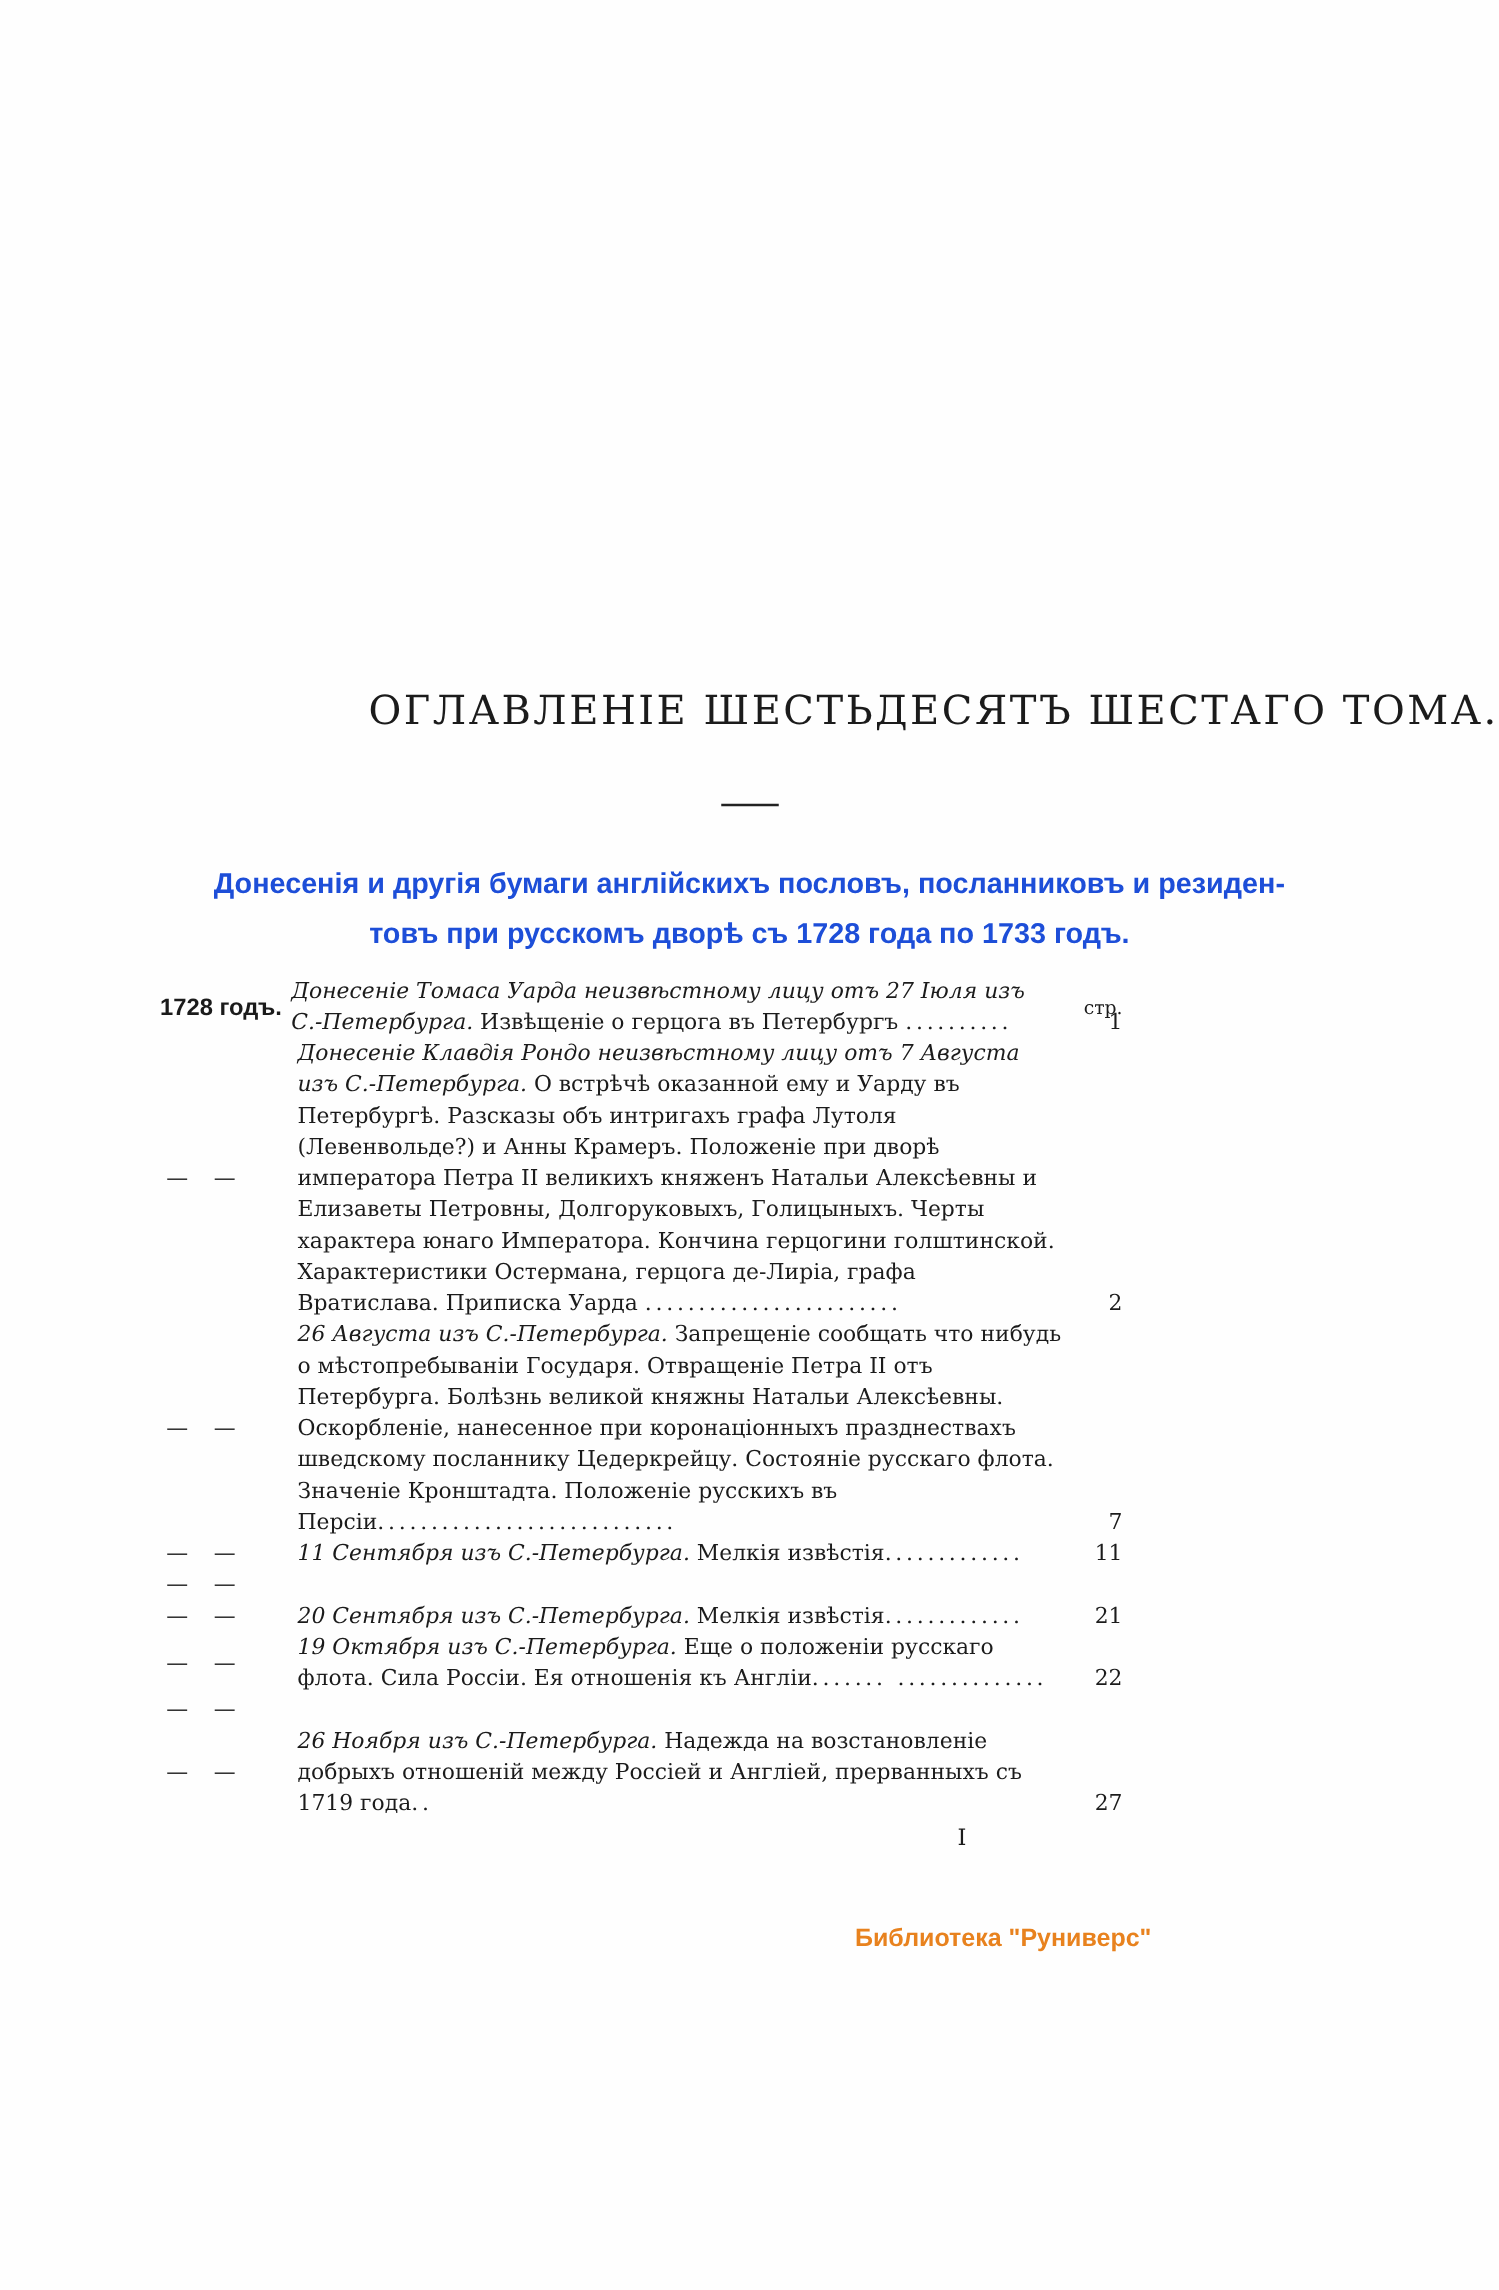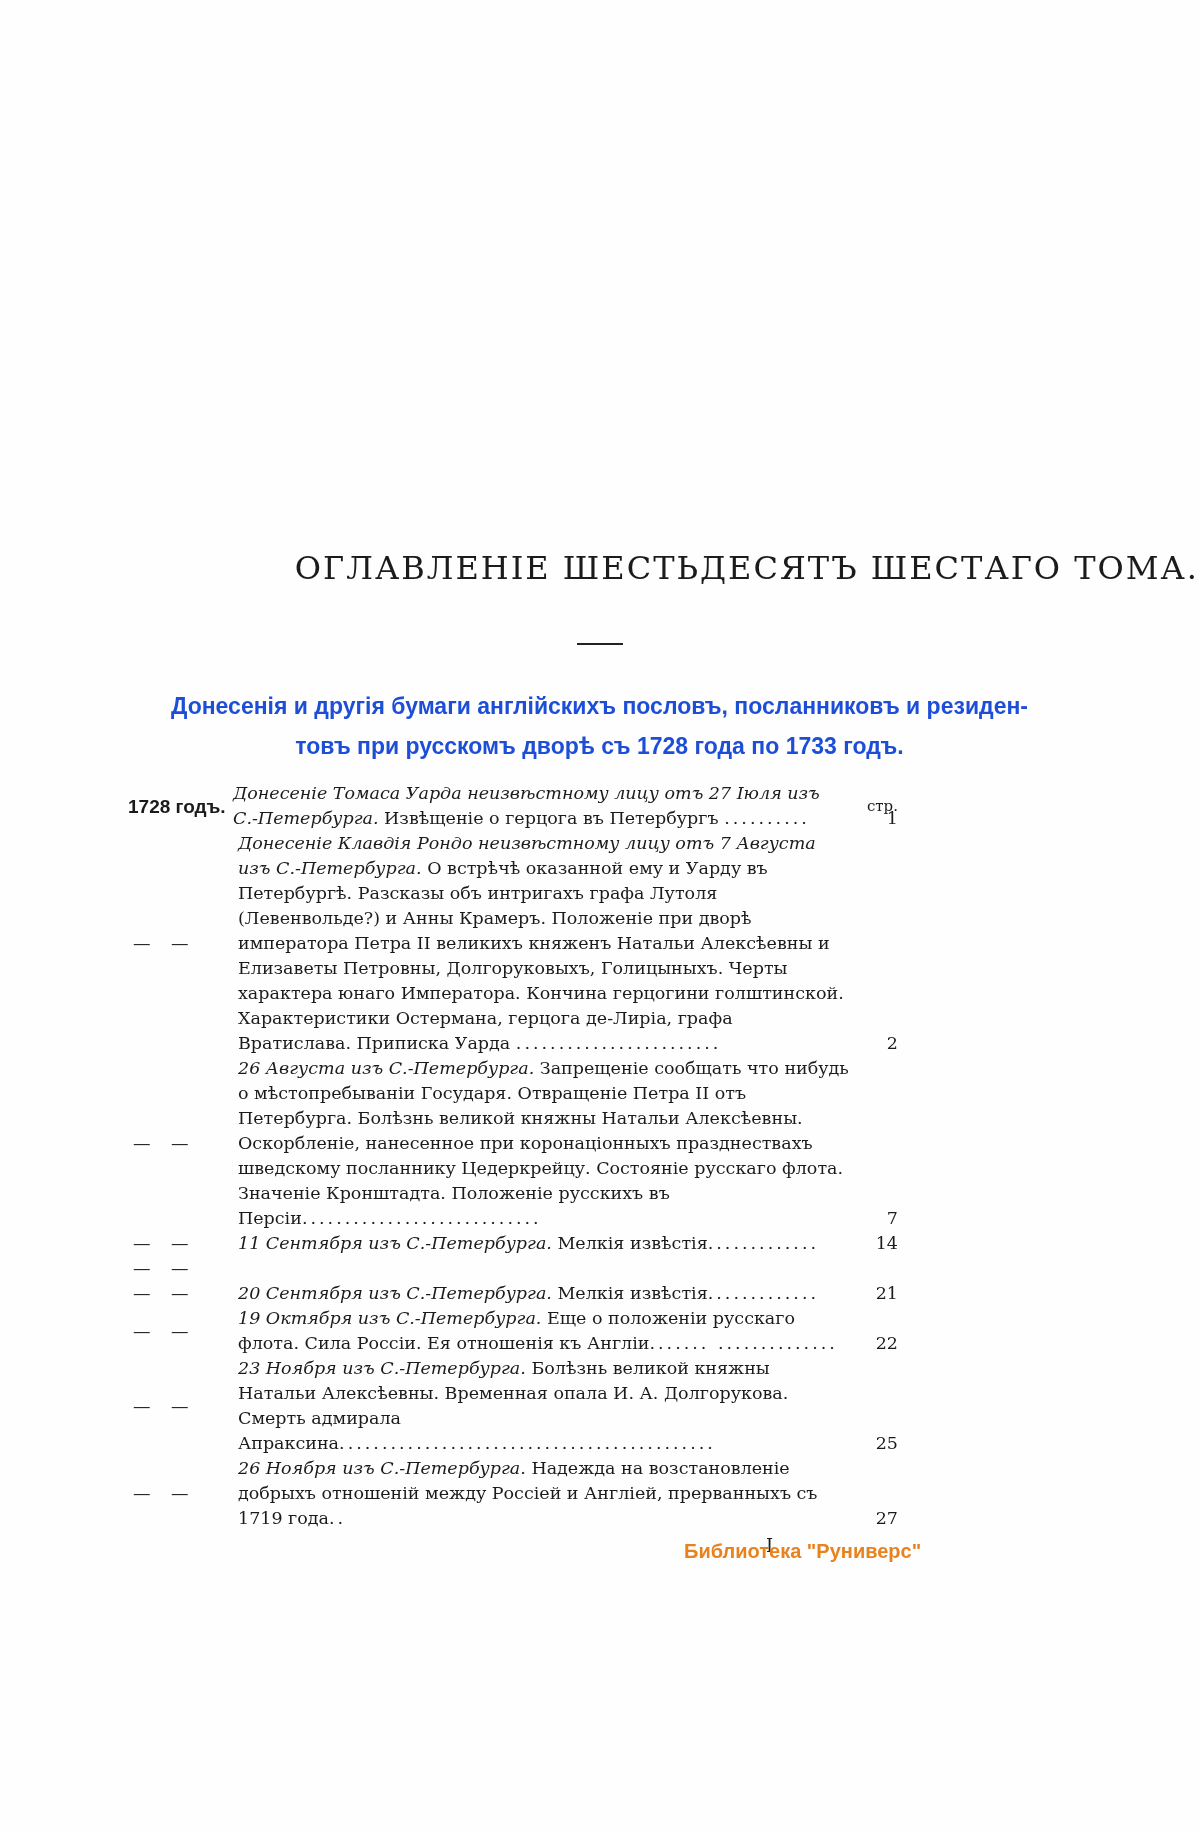--- a/index.html
+++ b/index.html
@@ -142,36 +142,35 @@
         <div class="toc-entry">
           <div class="entry-margin dashes">— —</div>
           <div class="entry-body"><span class="seg-italic">Донесеніе Клавдія Рондо неизвѣстному лицу отъ 7 Августа изъ С.-Петербурга.</span><span class="seg-normal"> О встрѣчѣ оказанной ему и Уарду въ Петербургѣ. Разсказы объ интригахъ графа Лутоля (Левенвольде?) и Анны Крамеръ. Положеніе при дворѣ императора Петра II великихъ княженъ Натальи Алексѣевны и Елизаветы Петровны, Долгоруковыхъ, Голицыныхъ. Черты характера юнаго Императора. Кончина герцогини голштинской. Характеристики Остермана, герцога де-Лиріа, графа Вратислава. Приписка Уарда </span><span class="dots">........................</span><span class="page-num">2</span></div>
         </div>
         <div class="toc-entry">
           <div class="entry-margin dashes">— —</div>
           <div class="entry-body"><span class="seg-italic">26 Августа изъ С.-Петербурга.</span><span class="seg-normal"> Запрещеніе сообщать что нибудь о мѣстопребываніи Государя. Отвращеніе Петра II отъ Петербурга. Болѣзнь великой княжны Натальи Алексѣевны. Оскорбленіе, нанесенное при коронаціонныхъ празднествахъ шведскому посланнику Цедеркрейцу. Состояніе русскаго флота. Значеніе Кронштадта. Положеніе русскихъ въ Персіи</span><span class="dots">............................</span><span class="page-num">7</span></div>
         </div>
         <div class="toc-entry">
           <div class="entry-margin dashes">— —</div>
-          <div class="entry-body"><span class="seg-italic">11 Сентября изъ С.-Петербурга.</span><span class="seg-normal"> Мелкія извѣстія</span><span class="dots">.............</span><span class="page-num">14</span></div>
+          <div class="entry-body"><span class="seg-italic">11 Сентября изъ С.-Петербурга.</span><span class="seg-normal"> Мелкія извѣстія</span><span class="dots">.............</span><span class="page-num">11</span></div>
         </div>
         <div class="toc-entry">
           <div class="entry-margin dashes">— —</div>
         </div>
         <div class="toc-entry">
           <div class="entry-margin dashes">— —</div>
           <div class="entry-body"><span class="seg-italic">20 Сентября изъ С.-Петербурга.</span><span class="seg-normal"> Мелкія извѣстія</span><span class="dots">.............</span><span class="page-num">21</span></div>
         </div>
         <div class="toc-entry">
           <div class="entry-margin dashes">— —</div>
           <div class="entry-body"><span class="seg-italic">19 Октября изъ С.-Петербурга.</span><span class="seg-normal"> Еще о положеніи русскаго флота. Сила Россіи. Ея отношенія къ Англіи</span><span class="dots">....... ..............</span><span class="page-num">22</span></div>
         </div>
         <div class="toc-entry">
           <div class="entry-margin dashes">— —</div>
-          <div class="entry-body"><span class="seg-italic">23 Ноября изъ С.-Петербурга.</span><span class="seg-normal"> Болѣзнь великой княжны Натальи Алексѣевны. Временная опала И. А. Долгорукова. Смерть адмирала Апраксина</span><span class="dots">............................................</span><span class="page-num">25</span></div>
         </div>
         <div class="toc-entry">
           <div class="entry-margin dashes">— —</div>
           <div class="entry-body"><span class="seg-italic">26 Ноября изъ С.-Петербурга.</span><span class="seg-normal"> Надежда на возстановленіе добрыхъ отношеній между Россіей и Англіей, прерванныхъ съ 1719 года</span><span class="dots">..</span><span class="page-num">27</span></div>
         </div>
       </div>
 
     <div class="sheet-sig">I</div>
   </div>
 

